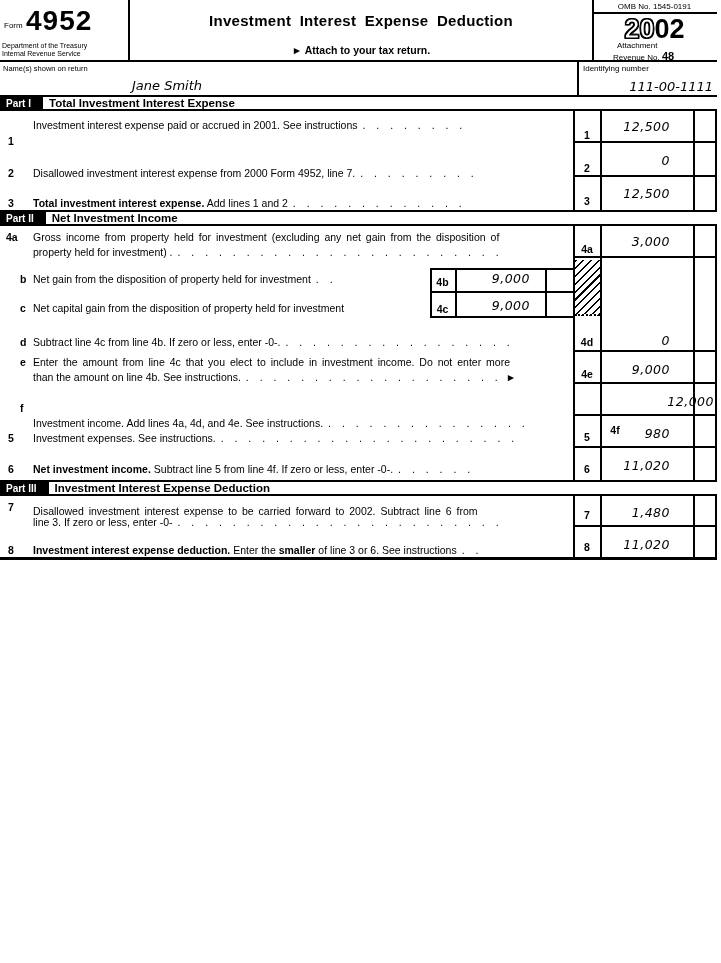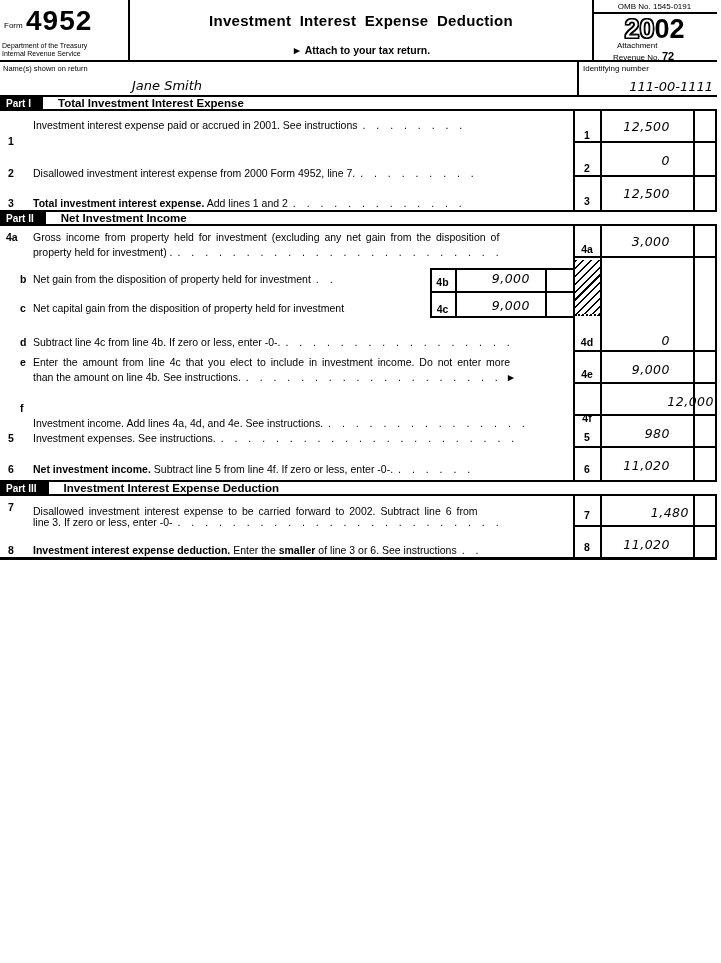--- a/index.html
+++ b/index.html
@@ -15,21 +15,21 @@
        font-family:"DejaVu Sans",sans-serif;font-style:italic;font-size:12.5px;letter-spacing:.5px;}
   .bval{position:absolute;left:455px;width:75px;text-align:right;
        font-family:"DejaVu Sans",sans-serif;font-style:italic;font-size:12.5px;letter-spacing:.5px;}
   .hand{font-family:"DejaVu Sans",sans-serif;font-style:italic;}
   .dots{word-spacing:8px;margin-left:5px;}
   .just{word-spacing:2px;}
   .pbar{position:absolute;left:0;width:717px;height:16px;border-top:2px solid #000;border-bottom:2px solid #000;
         box-sizing:border-box;background:#fff;display:flex;align-items:stretch;}
   .plab{background:#000;color:#fff;font-weight:bold;font-size:10px;display:flex;align-items:center;
         padding:0 12px 0 6px;}
-  .ptit{font-weight:bold;font-size:11.5px;margin-left:15px;align-self:center;text-align:right;}
+  .ptit{font-weight:bold;font-size:11.5px;margin-left:6px;align-self:center;text-align:right;}
   .hatch{position:absolute;left:575px;top:260px;width:25px;height:54px;
          background:repeating-linear-gradient(135deg,#000 0 1.5px,#fff 1.5px 5.5px);
          border-bottom:2px dotted #000;}
   .boxno{position:absolute;left:430px;width:25px;text-align:center;font-size:10.5px;font-weight:bold;}
   .yr{font-size:27px;font-weight:bold;letter-spacing:0;}
   .y20{color:#fff;-webkit-text-stroke:1.2px #000;
        text-shadow:-1px -1px 0 #000,1px -1px 0 #000,-1px 1px 0 #000,1px 1px 0 #000;}
   .smalllab{font-size:7.5px;}
 </style>
 </head>
@@ -41,21 +41,21 @@
   <div class="txt b" style="left:26px;top:3px;font-size:28px;letter-spacing:1px;">4952</div>
   <div class="txt" style="left:2px;top:42px;font-size:7px;">Department of the Treasury</div>
   <div class="txt" style="left:2px;top:50px;font-size:7px;">Internal Revenue Service</div>
 
   <div class="txt b" style="left:129px;width:464px;text-align:center;top:12px;font-size:15px;word-spacing:4px;letter-spacing:.3px;">Investment Interest Expense Deduction</div>
   <div class="txt b" style="left:129px;width:464px;text-align:center;top:44px;font-size:10.5px;">► Attach to your tax return.</div>
 
   <div class="txt" style="left:592px;width:125px;text-align:center;top:2px;font-size:8px;">OMB No. 1545-0191</div>
   <div class="txt" style="left:592px;width:125px;text-align:center;top:13px;"><span class="yr y20">20</span><span class="yr">02</span></div>
   <div class="txt" style="left:617px;top:41px;font-size:8px;">Attachment</div>
-  <div class="txt" style="left:613px;top:50px;font-size:8px;"><span>Revenue No.</span> <span class="b" style="font-size:11px;">72</span></div>
+  <div class="txt" style="left:613px;top:50px;font-size:8px;"><span>Revenue No.</span> <span class="b" style="font-size:11px;">48</span></div>
 
   <div class="txt smalllab" style="left:3px;top:64px;">Name(s) shown on return</div>
   <div class="txt hand" style="left:132px;top:78px;font-size:13px;">Jane Smith</div>
   <div class="txt" style="left:583px;top:64px;font-size:8px;">Identifying number</div>
   <div class="txt hand" style="left:583px;width:130px;text-align:right;top:79px;font-size:13px;">111-00-1111</div>
 
   <div class="pbar" style="top:95px;">
     <div class="plab">Part I</div>
     <div class="ptit">Total Investment Interest Expense</div>
   </div>
@@ -143,37 +143,37 @@
   <div class="val" style="top:333px;">0</div>
 
   <div class="dno" style="left:20px;top:356px;">e</div>
   <div class="txt just" style="left:33px;top:356px;">Enter the amount from line 4c that you elect to include in investment income. Do not enter more</div>
   <div class="txt" style="left:33px;top:371px;"><span>than the amount on line 4b. See instructions.</span><span class="dots">. . . . . . . . . . . . . . . . . . .</span><span style="margin-left:8px;">►</span></div>
   <div class="lno" style="top:368px;">4e</div>
   <div class="val" style="top:362px;">9,000</div>
 
   <div class="dno" style="left:20px;top:402px;">f</div>
   <div class="txt" style="left:33px;top:402px;margin-top:15px;"><span>Investment income. Add lines 4a, 4d, and 4e. See instructions.</span><span class="dots">. . . . . . . . . . . . . . .</span></div>
-  <div class="lno" style="top:412px;">4f</div>
+  <div class="lno" style="top:424px;padding-left:28px;">4f</div>
   <div class="val" style="top:394px;padding-left:44px;">12,000</div>
 
   <div class="dno" style="left:8px;top:432px;">5</div>
   <div class="txt" style="left:33px;top:432px;"><span>Investment expenses. See instructions.</span><span class="dots">. . . . . . . . . . . . . . . . . . . . . .</span></div>
   <div class="lno" style="top:431px;">5</div>
   <div class="val" style="top:426px;">980</div>
 
   <div class="dno" style="left:8px;top:463px;">6</div>
   <div class="txt" style="left:33px;top:463px;"><span class="b">Net investment income.</span><span> Subtract line 5 from line 4f. If zero or less, enter -0-.</span><span class="dots">. . . . . .</span></div>
   <div class="lno" style="top:463px;">6</div>
   <div class="val" style="top:458px;">11,020</div>
 
   <div class="dno" style="left:8px;top:501px;">7</div>
   <div class="txt just" style="left:33px;top:505px;">Disallowed investment interest expense to be carried forward to 2002. Subtract line 6 from</div>
   <div class="txt" style="left:33px;top:516px;"><span>line 3. If zero or less, enter -0-</span><span class="dots">. . . . . . . . . . . . . . . . . . . . . . . .</span></div>
   <div class="lno" style="top:509px;">7</div>
-  <div class="val" style="top:505px;margin-left:19px;">1,480</div>
+  <div class="val" style="top:505px;">1,480</div>
 
   <div class="dno" style="left:8px;top:544px;">8</div>
   <div class="txt" style="left:33px;top:544px;"><span class="b">Investment interest expense deduction.</span><span> Enter the </span><span class="b">smaller</span><span> of line 3 or 6. See instructions</span><span class="dots">. .</span></div>
   <div class="lno" style="top:541px;">8</div>
   <div class="val" style="top:537px;">11,020</div>
 
 </div>
 
 </body></html>

